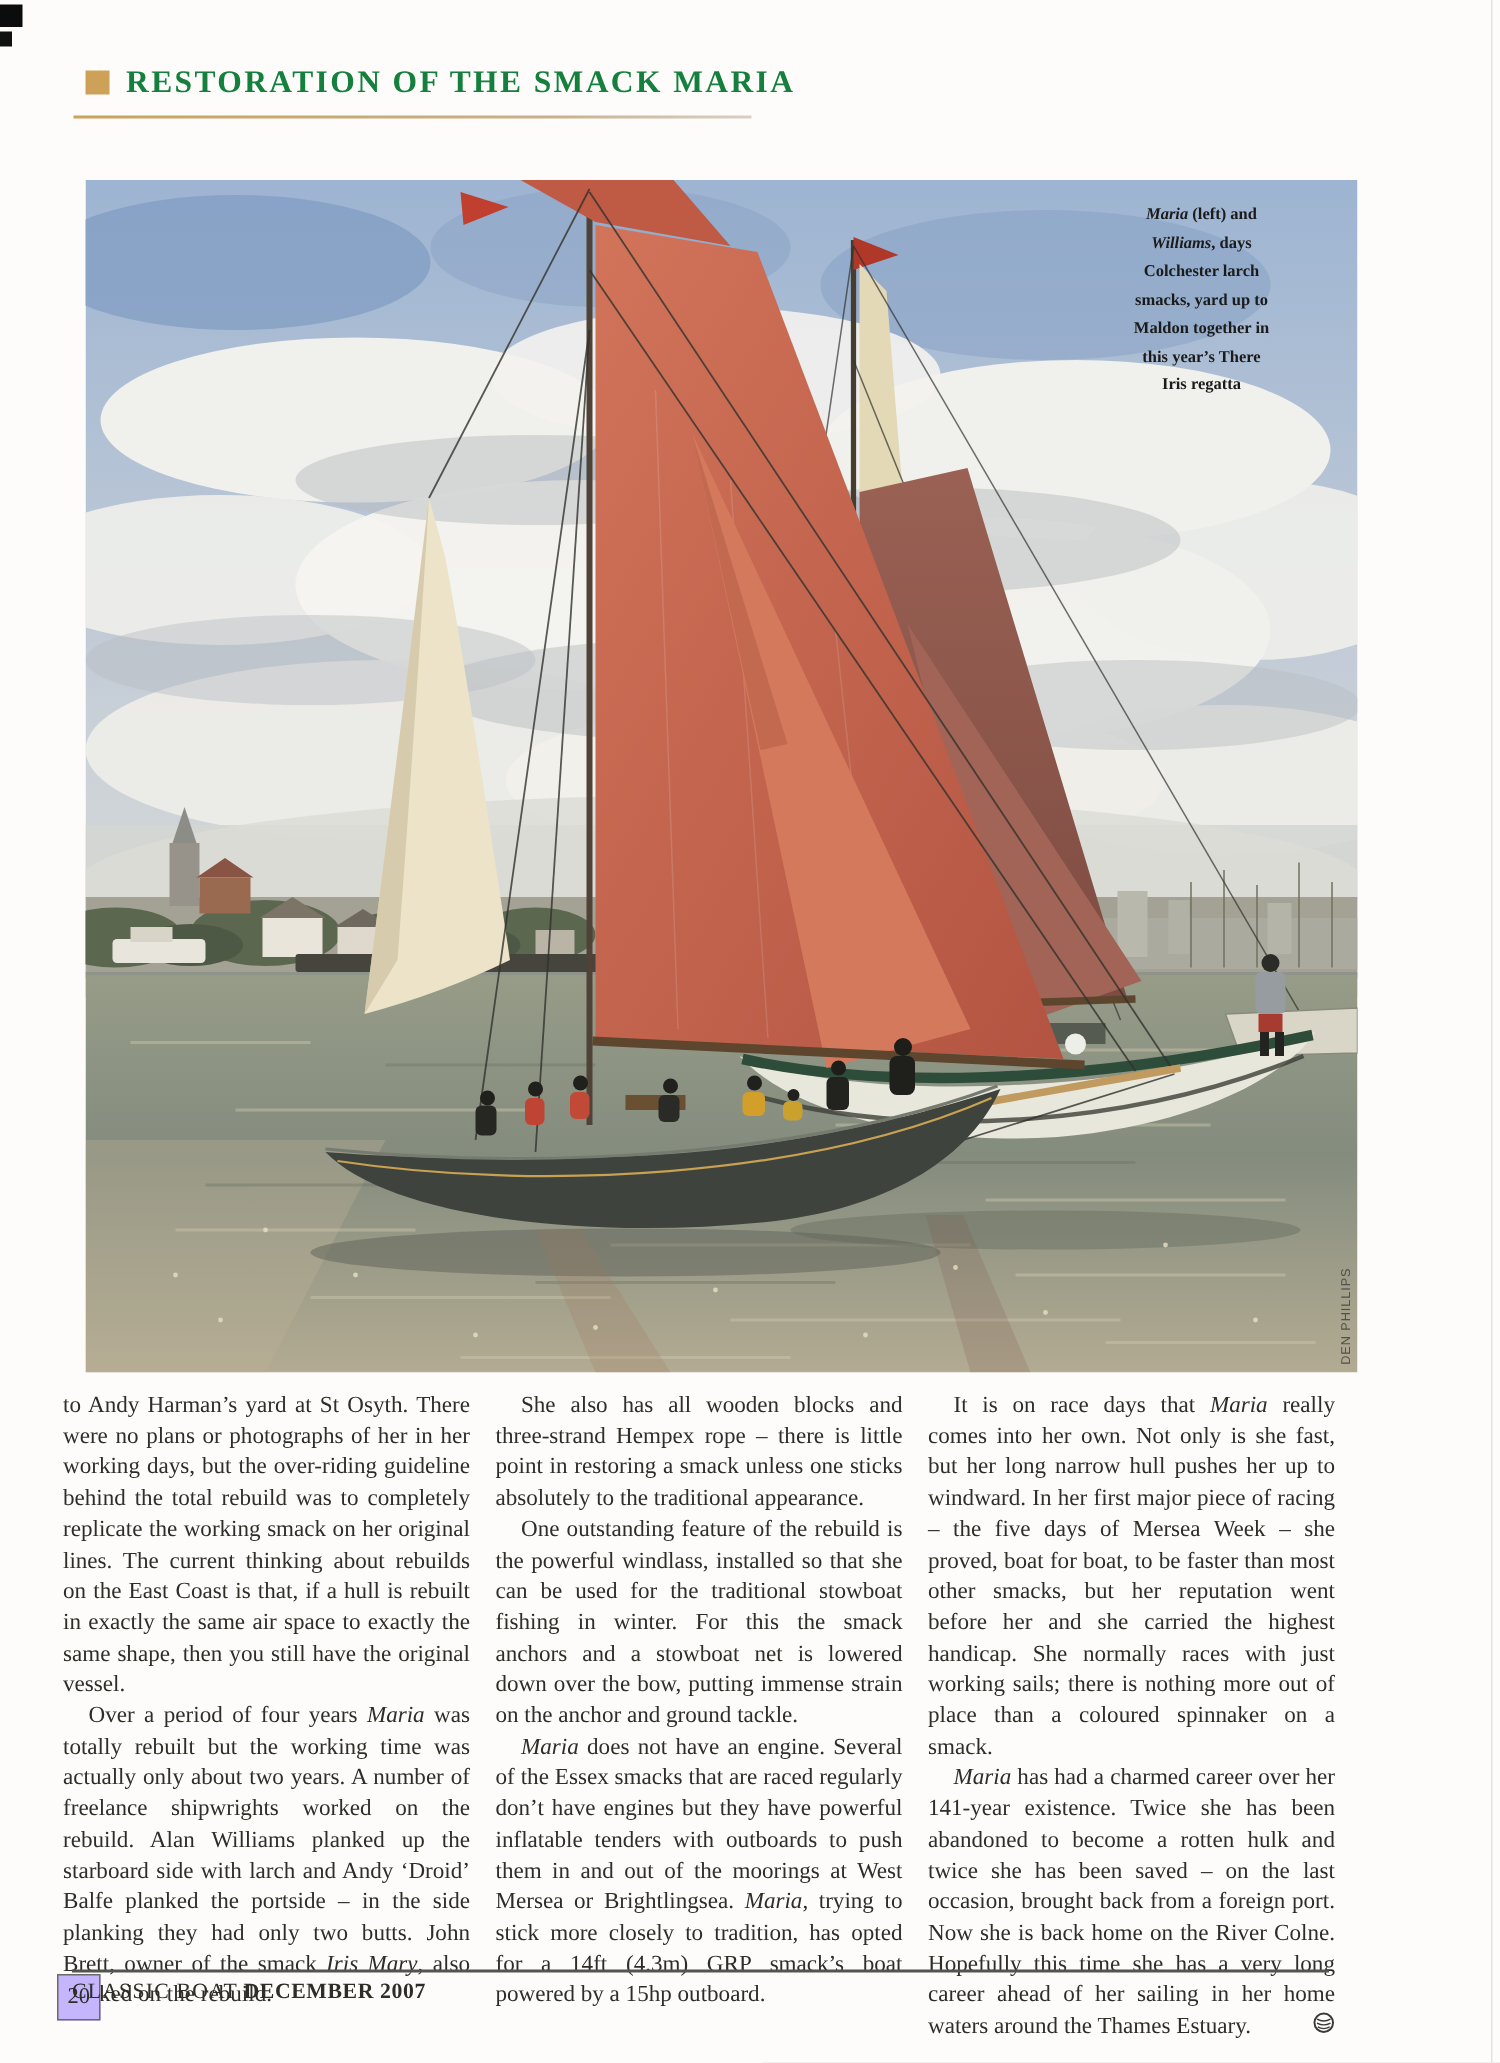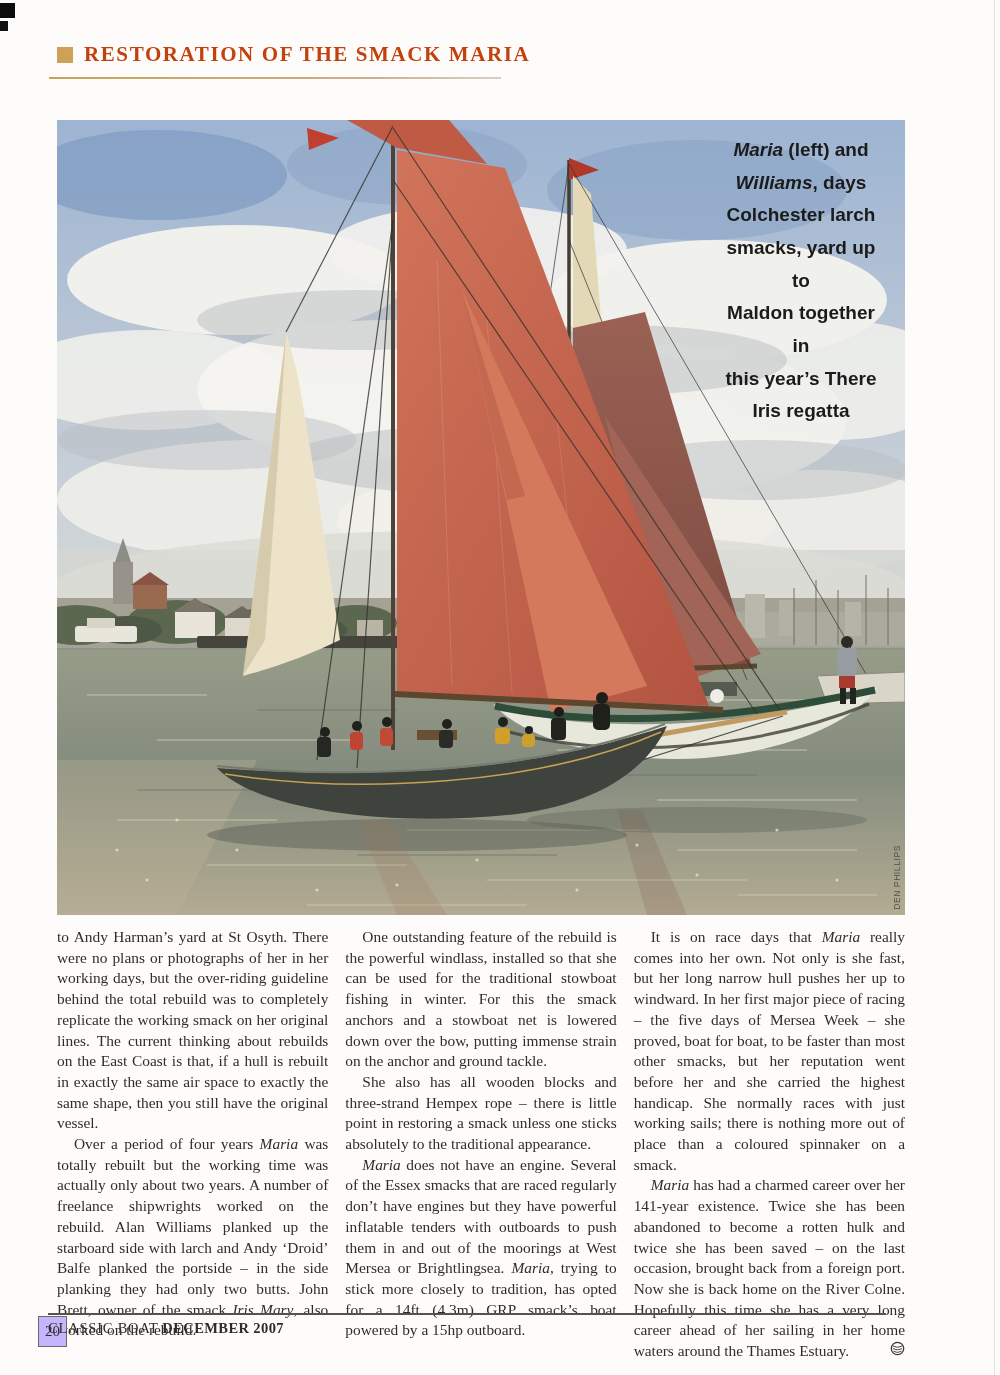--- a/index.html
+++ b/index.html
@@ -5,33 +5,33 @@
   html,body{margin:0;padding:0;background:#e8e8e6;}
   .page{position:relative;width:1000px;height:1375px;background:#fdfcfa;overflow:hidden;
         font-family:"Liberation Serif",serif;color:#2e2d28;}
   
   .scan-mark-1{position:absolute;left:0;top:3px;width:15px;height:15px;background:#0c0c0c;}
   .scan-mark-2{position:absolute;left:0;top:21px;width:8px;height:10px;background:#111;}
   .scan-edge{position:absolute;right:5px;top:0;width:1px;height:100%;background:#e3e2dd;}
   
   .header{position:absolute;left:57px;top:42px;display:flex;align-items:center;gap:11px;}
   .header-bullet{width:16px;height:16px;background:#cda157;display:inline-block;}
-  .header-title{font-size:21px;font-weight:700;letter-spacing:1.6px;color:#c2410c;white-space:nowrap;}
+  .header-title{font-size:21px;font-weight:700;letter-spacing:1.6px;color:#15803d;white-space:nowrap;}
   .header-rule{position:absolute;left:49px;top:77px;width:452px;height:2px;
                background:linear-gradient(90deg,#c9a25c,#c9b089 70%,#d8cfc4);}
   
   .photo-wrap{position:absolute;left:57px;top:120px;width:848px;height:795px;}
   .photo-wrap svg{display:block;}
   .photo-caption{position:absolute;top:14px;right:20px;width:168px;text-align:center;
-                 font-family:Liberation Sans, sans-serif;font-size:19px;font-weight:700;
+                 font-family:Liberation Serif, serif;font-size:11px;font-weight:700;
                  color:#1b1b1b;line-height:1.72;}
   .photo-credit{position:absolute;right:3px;bottom:5px;writing-mode:vertical-rl;transform:rotate(180deg);
                 font-family:"Liberation Sans",sans-serif;font-size:8.5px;color:#50504c;letter-spacing:.6px;}
   
-  .columns{position:absolute;left:57px;top:927px;width:848px;display:flex;gap:17px;}
+  .columns{position:absolute;left:42px;top:927px;width:848px;display:flex;gap:17px;}
   .col{flex:1 1 0;min-width:0;}
   .col p{margin:0;font-size:15.4px;line-height:20.7px;text-align:justify;}
   .col p.ind{text-indent:17px;}
   .col i{font-style:italic;}
   .end-icon{display:inline-block;vertical-align:-2px;margin-left:14px;float:right;}
   
   .footer-rule{position:absolute;left:48px;top:1313px;width:838px;height:2px;background:#54544f;}
   .page-number{position:absolute;left:38px;top:1316px;border:1px solid #6b6b66;background:#c4b5fd;
                padding:4px 6px;font-size:15px;line-height:21px;color:#2e2d28;}
   .footer-text{position:absolute;left:48px;top:1320px;width:838px;text-align:left;
@@ -282,22 +282,22 @@
       </div>
     <div class="photo-credit">DEN PHILLIPS</div>
   </div>
 
   <div class="columns" id="columns">
       <div class="col">
         <p><span>to Andy Harman’s yard at St Osyth. There were no plans or photographs of her in her working days, but the over-riding guideline behind the total rebuild was to completely replicate the working smack on her original lines. The current thinking about rebuilds on the East Coast is that, if a hull is rebuilt in exactly the same air space to exactly the same shape, then you still have the original vessel.</span></p>
         <p class="ind"><span>Over a period of four years </span><i>Maria</i><span> was totally rebuilt but the working time was actually only about two years. A number of freelance shipwrights worked on the rebuild. Alan Williams planked up the starboard side with larch and Andy ‘Droid’ Balfe planked the portside – in the side planking they had only two butts. John Brett, owner of the smack </span><i>Iris Mary</i><span>, also worked on the rebuild.</span></p>
       </div>
       <div class="col">
+        <p class="ind"><span>She also has all wooden blocks and three-strand Hempex rope – there is little point in restoring a smack unless one sticks absolutely to the traditional appearance.</span></p>
         <p class="ind"><span>One outstanding feature of the rebuild is the powerful windlass, installed so that she can be used for the traditional stowboat fishing in winter. For this the smack anchors and a stowboat net is lowered down over the bow, putting immense strain on the anchor and ground tackle.</span></p>
-        <p class="ind"><span>She also has all wooden blocks and three-strand Hempex rope – there is little point in restoring a smack unless one sticks absolutely to the traditional appearance.</span></p>
         <p class="ind"><i>Maria</i><span> does not have an engine. Several of the Essex smacks that are raced regularly don’t have engines but they have powerful inflatable tenders with outboards to push them in and out of the moorings at West Mersea or Brightlingsea. </span><i>Maria</i><span>, trying to stick more closely to tradition, has opted for a 14ft (4.3m) GRP smack’s boat powered by a 15hp outboard.</span></p>
       </div>
       <div class="col">
         <p class="ind"><span>It is on race days that </span><i>Maria</i><span> really comes into her own. Not only is she fast, but her long narrow hull pushes her up to windward. In her first major piece of racing – the five days of Mersea Week – she proved, boat for boat, to be faster than most other smacks, but her reputation went before her and she carried the highest handicap. She normally races with just working sails; there is nothing more out of place than a coloured spinnaker on a smack.</span></p>
         <p class="ind"><i>Maria</i><span> has had a charmed career over her 141-year existence. Twice she has been abandoned to become a rotten hulk and twice she has been saved – on the last occasion, brought back from a foreign port. Now she is back home on the River Colne. Hopefully this time she has a very long career ahead of her sailing in her home waters around the Thames Estuary.</span>
     <svg class="end-icon" width="15" height="15" viewBox="0 0 16 16">
       <circle cx="8" cy="8" r="6.6" fill="none" stroke="#3a3a36" stroke-width="1.4"></circle>
       <path d="M3.2 5.4 Q8 8 12.8 5.4 M3.2 8.2 Q8 10.8 12.8 8.2 M3.8 11 Q8 13.4 12.2 11" fill="none" stroke="#3a3a36" stroke-width="1"></path>
     </svg>
   </p>

